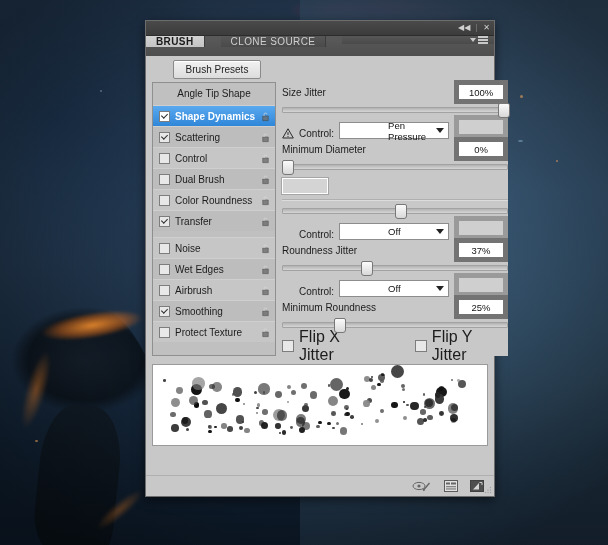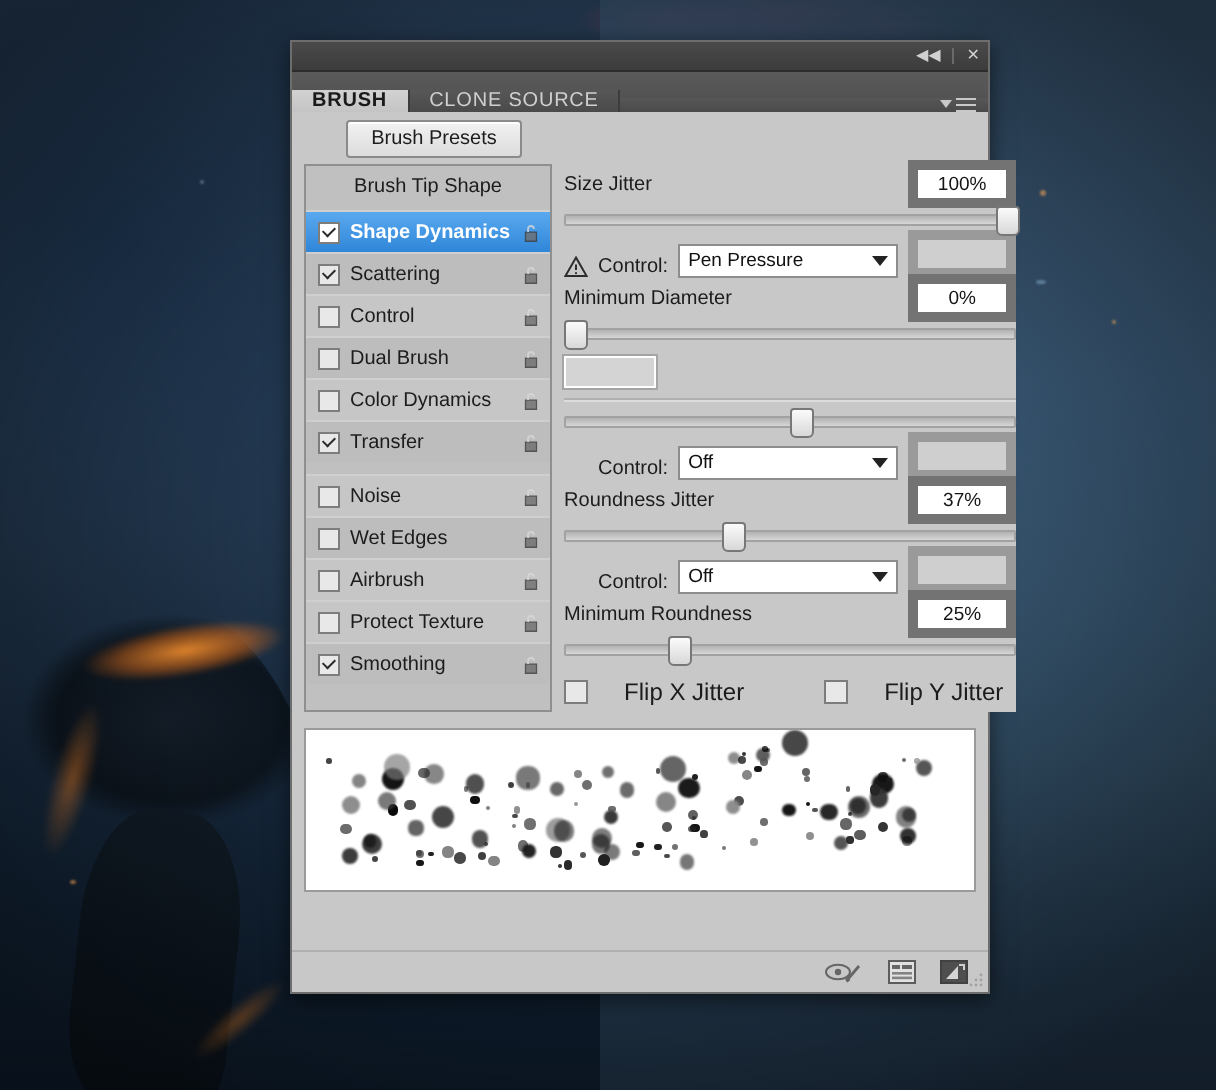--- a/index.html
+++ b/index.html
@@ -47,21 +47,21 @@
   
   .panel{position:absolute;left:145px;top:20px;width:348px;height:475px;
     background:#c8c8c8;border:1px solid #6d6d6d;
     box-shadow:0 3px 10px rgba(0,0,0,.55);}
   .titlebar{height:14px;background:linear-gradient(180deg,#4a4a4a,#3c3c3c);
     border-bottom:1px solid #2c2c2c;display:flex;align-items:center;justify-content:flex-end;padding-right:4px;gap:6px;}
   .tb-btn{color:#d0d0d0;font-size:8px;line-height:8px;cursor:pointer;}
   .tb-sep{width:1px;height:8px;background:#6a6a6a;}
 
   .tabrow{height:20px;background:linear-gradient(180deg,#5a5a5a,#4e4e4e);
-    display:flex;align-items:flex-end;position:relative;border-bottom:1px solid #3a3a3a;}
+    display:flex;align-items:flex-start;position:relative;border-bottom:1px solid #3a3a3a;gap:16px;}
   .tab{display:flex;align-items:center;padding:0 10px;font-size:10px;letter-spacing:.4px;
     color:#cfcfcf;background:linear-gradient(180deg,#575757,#4a4a4a);
     border-right:1px solid #3c3c3c;cursor:pointer;}
   .tab.active{background:linear-gradient(180deg,#d2d2d2,#c4c4c4);color:#1a1a1a;font-weight:bold;}
   .tabfill{flex:1;background:linear-gradient(180deg,#575757,#4a4a4a);display:flex;align-items:center;justify-content:flex-end;padding-right:6px;}
   .menu-icon{display:flex;align-items:center;gap:2px;cursor:pointer;}
   .menu-caret{width:0;height:0;border-left:3px solid transparent;border-right:3px solid transparent;border-top:4px solid #c9c9c9;}
   .menu-lines{display:flex;flex-direction:column;gap:1.5px;}
   .menu-lines i{display:block;width:10px;height:1.5px;background:#c9c9c9;}
 
@@ -102,27 +102,27 @@
   .track{position:absolute;left:0;right:0;height:4px;background:linear-gradient(180deg,#b2b2b2,#d6d6d6);
     border:1px solid #a2a2a2;border-radius:1px;}
   .thumb{position:absolute;width:10px;height:13px;
     background:linear-gradient(180deg,#fbfbfb,#d8d8d8);border:1px solid #777;border-radius:2px 2px 3px 3px;}
 
   .ctrlrow{display:flex;align-items:flex-end;height:20px;gap:5px;justify-content:flex-end;}
   .warn{width:12px;height:11px;flex:0 0 auto;}
   .ctext{font-size:10px;color:#1c1c1c;}
   .select{width:100px;height:15px;background:#fff;border:1px solid #8d8d8d;
     display:flex;align-items:center;padding:0 4px;font-size:9.5px;color:#111;cursor:pointer;}
-  .select .sv{flex:1;}
+  .select .sv{flex:1;margin-left:44px;}
   .scaret{width:0;height:0;border-left:4px solid transparent;border-right:4px solid transparent;border-top:5px solid #222;}
 
   .hr{height:1px;background:#b0b0b0;border-bottom:1px solid #dcdcdc;margin:3px 0;}
 
   .flips{display:flex;align-items:center;height:20px;gap:6px;margin-top:4px;}
-  .flip{display:flex;align-items:center;gap:18px;font-size:12px;color:#1c1c1c;cursor:pointer;}
+  .flip{display:flex;align-items:center;gap:5px;font-size:16px;color:#1c1c1c;cursor:pointer;}
   .flip .cbox{width:10px;height:10px;}
 
   .preview{margin:8px 6px 0;height:80px;background:#fff;border:1px solid #9a9a9a;position:relative;overflow:hidden;}
   .dot{position:absolute;border-radius:50%;}
 
   .bottombar{position:absolute;left:0;right:0;bottom:0;height:20px;background:#c8c8c8;
     border-top:1px solid #b0b0b0;display:flex;align-items:center;justify-content:flex-end;gap:12px;padding-right:10px;}
   .bicon{cursor:pointer;opacity:.85;display:flex;align-items:center;}
   .grip{position:absolute;right:2px;bottom:2px;width:8px;height:8px;opacity:.6;}
 </style>
@@ -171,21 +171,21 @@
 
     <div class="body">
 
       <div class="presets-row">
         <button class="btn">Brush Presets</button>
       </div>
 
       <div class="cols">
 
         <div class="sidebar">
-          <div class="side-head">Brush Tip Shape</div>
+          <div class="side-head">Angle Tip Shape</div>
 
           <div class="side-item sel">
             <span class="cbox on"></span>
             <span class="lbl">Shape Dynamics</span>
             <svg class="lock" viewBox="0 0 12 12">
                 <path d="M3 5.5h6v5H3z" fill="#6e6e6e" stroke="#3b3b3b" stroke-width=".7"></path>
                 <path d="M4.4 5.5V3.8a1.6 1.6 0 0 1 3.2 0" fill="none" stroke="#d8d8d8" stroke-width="1"></path>
               </svg>
           </div>
 
@@ -211,21 +211,21 @@
             <span class="cbox"></span>
             <span class="lbl">Dual Brush</span>
             <svg class="lock" viewBox="0 0 12 12">
                 <path d="M3 5.5h6v5H3z" fill="#6e6e6e" stroke="#3b3b3b" stroke-width=".7"></path>
                 <path d="M4.4 5.5V3.8a1.6 1.6 0 0 1 3.2 0" fill="none" stroke="#d8d8d8" stroke-width="1"></path>
               </svg>
           </div>
 
           <div class="side-item">
             <span class="cbox"></span>
-            <span class="lbl">Color Dynamics</span>
+            <span class="lbl">Color Roundness</span>
             <svg class="lock" viewBox="0 0 12 12">
                 <path d="M3 5.5h6v5H3z" fill="#6e6e6e" stroke="#3b3b3b" stroke-width=".7"></path>
                 <path d="M4.4 5.5V3.8a1.6 1.6 0 0 1 3.2 0" fill="none" stroke="#d8d8d8" stroke-width="1"></path>
               </svg>
           </div>
 
           <div class="side-item alt">
             <span class="cbox on"></span>
             <span class="lbl">Transfer</span>
             <svg class="lock" viewBox="0 0 12 12">
@@ -256,32 +256,32 @@
 
           <div class="side-item">
             <span class="cbox"></span>
             <span class="lbl">Airbrush</span>
             <svg class="lock" viewBox="0 0 12 12">
                 <path d="M3 5.5h6v5H3z" fill="#6e6e6e" stroke="#3b3b3b" stroke-width=".7"></path>
                 <path d="M4.4 5.5V3.8a1.6 1.6 0 0 1 3.2 0" fill="none" stroke="#d8d8d8" stroke-width="1"></path>
               </svg>
           </div>
 
-          <div class="side-item">
-            <span class="cbox"></span>
-            <span class="lbl">Protect Texture</span>
-            <svg class="lock" viewBox="0 0 12 12">
-                <path d="M3 5.5h6v5H3z" fill="#6e6e6e" stroke="#3b3b3b" stroke-width=".7"></path>
-                <path d="M4.4 5.5V3.8a1.6 1.6 0 0 1 3.2 0" fill="none" stroke="#d8d8d8" stroke-width="1"></path>
-              </svg>
-          </div>
-
           <div class="side-item alt">
             <span class="cbox on"></span>
             <span class="lbl">Smoothing</span>
+            <svg class="lock" viewBox="0 0 12 12">
+                <path d="M3 5.5h6v5H3z" fill="#6e6e6e" stroke="#3b3b3b" stroke-width=".7"></path>
+                <path d="M4.4 5.5V3.8a1.6 1.6 0 0 1 3.2 0" fill="none" stroke="#d8d8d8" stroke-width="1"></path>
+              </svg>
+          </div>
+
+          <div class="side-item">
+            <span class="cbox"></span>
+            <span class="lbl">Protect Texture</span>
             <svg class="lock" viewBox="0 0 12 12">
                 <path d="M3 5.5h6v5H3z" fill="#6e6e6e" stroke="#3b3b3b" stroke-width=".7"></path>
                 <path d="M4.4 5.5V3.8a1.6 1.6 0 0 1 3.2 0" fill="none" stroke="#d8d8d8" stroke-width="1"></path>
               </svg>
           </div>
         </div>
 
         <div class="right">
 
           <div class="rrow">

